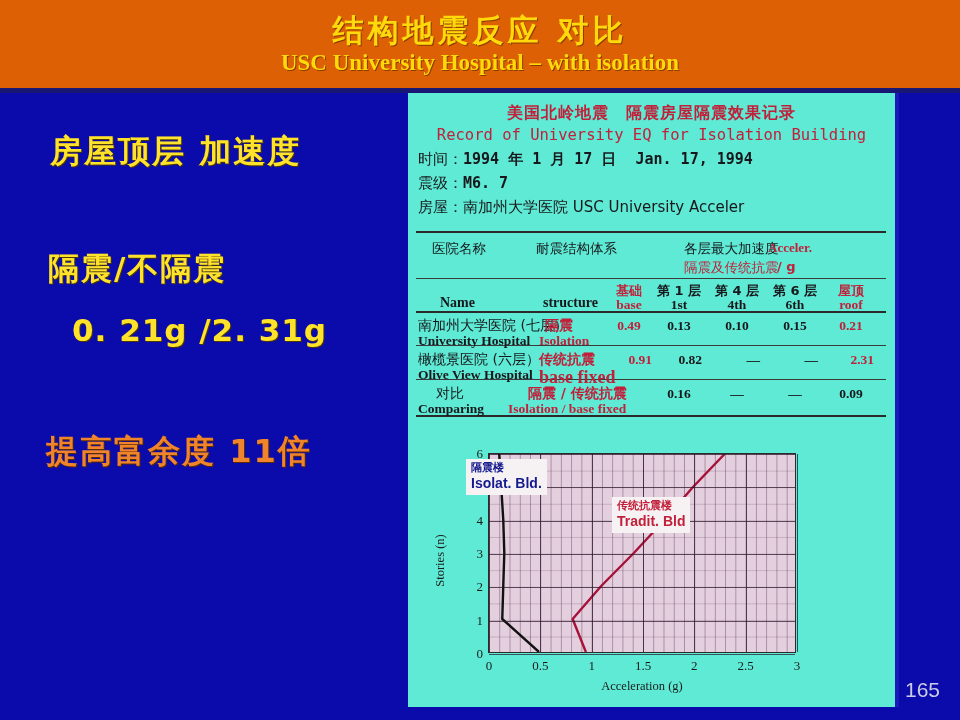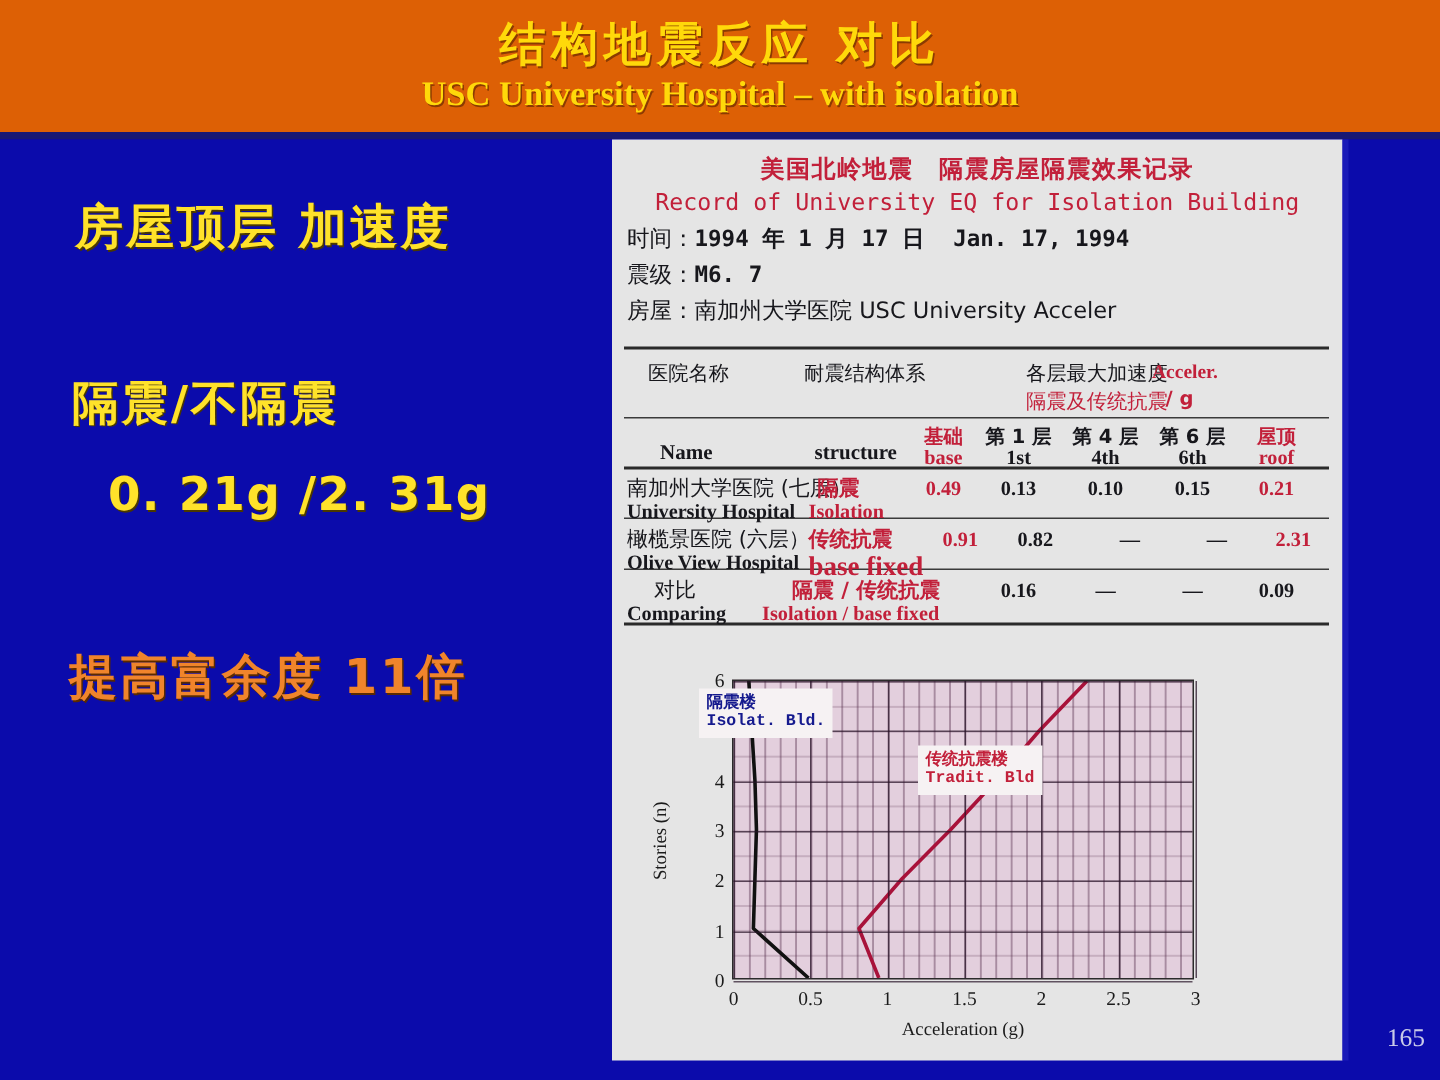--- a/index.html
+++ b/index.html
@@ -100,21 +100,21 @@
     letter-spacing: 2px;
     color: #f0842b;
     text-shadow: 1px 1px 0 #5a2a00;
   }
 
   
   #doc {
     position: absolute;
     left: 408px; top: 93px;
     width: 487px; height: 614px;
-    background: #e5e5e5;
+    background: #5eead4;
     overflow: hidden;
     font-family: "DejaVu Sans", sans-serif;
     color: #151515;
   }
   #doc-inner { position: absolute; left: 0; top: 0; width: 487px; height: 614px; }
 
   .doc-title-cn {
     position: absolute;
     left: 0; top: 10px; width: 487px;
     text-align: center;
@@ -273,30 +273,30 @@
   }
   .series-label {
     position: absolute;
     background: #f6f2f3;
     padding: 2px 5px 3px 5px;
     line-height: 1.25;
     white-space: nowrap;
     text-align: left;
   }
   .series-label .l1 { font-size: 11px; font-weight: bold; font-family: "DejaVu Sans", sans-serif; }
-  .series-label .l2 { font-size: 11px; font-weight: bold; font-family: Liberation Mono, monospace; }
+  .series-label .l2 { font-size: 14px; font-weight: bold; font-family: Liberation Sans, sans-serif; }
   #lbl-iso { left: 30px; top: 16px; color: #151a8e; }
   #lbl-tra { left: 176px; top: 54px; color: #c2203a; }
 
   
   #page-num {
     position: absolute;
-    right: 10px; bottom: 18px;
-    font-family: Liberation Serif, serif;
-    font-size: 17px;
+    right: 20px; bottom: 18px;
+    font-family: Liberation Sans, sans-serif;
+    font-size: 21px;
     color: #c9cbe8;
   }
   
   #doc-edge {
     position: absolute;
     left: 895px; top: 93px;
     width: 4px; height: 614px;
     background: #1a1ab8;
   }
 </style>

